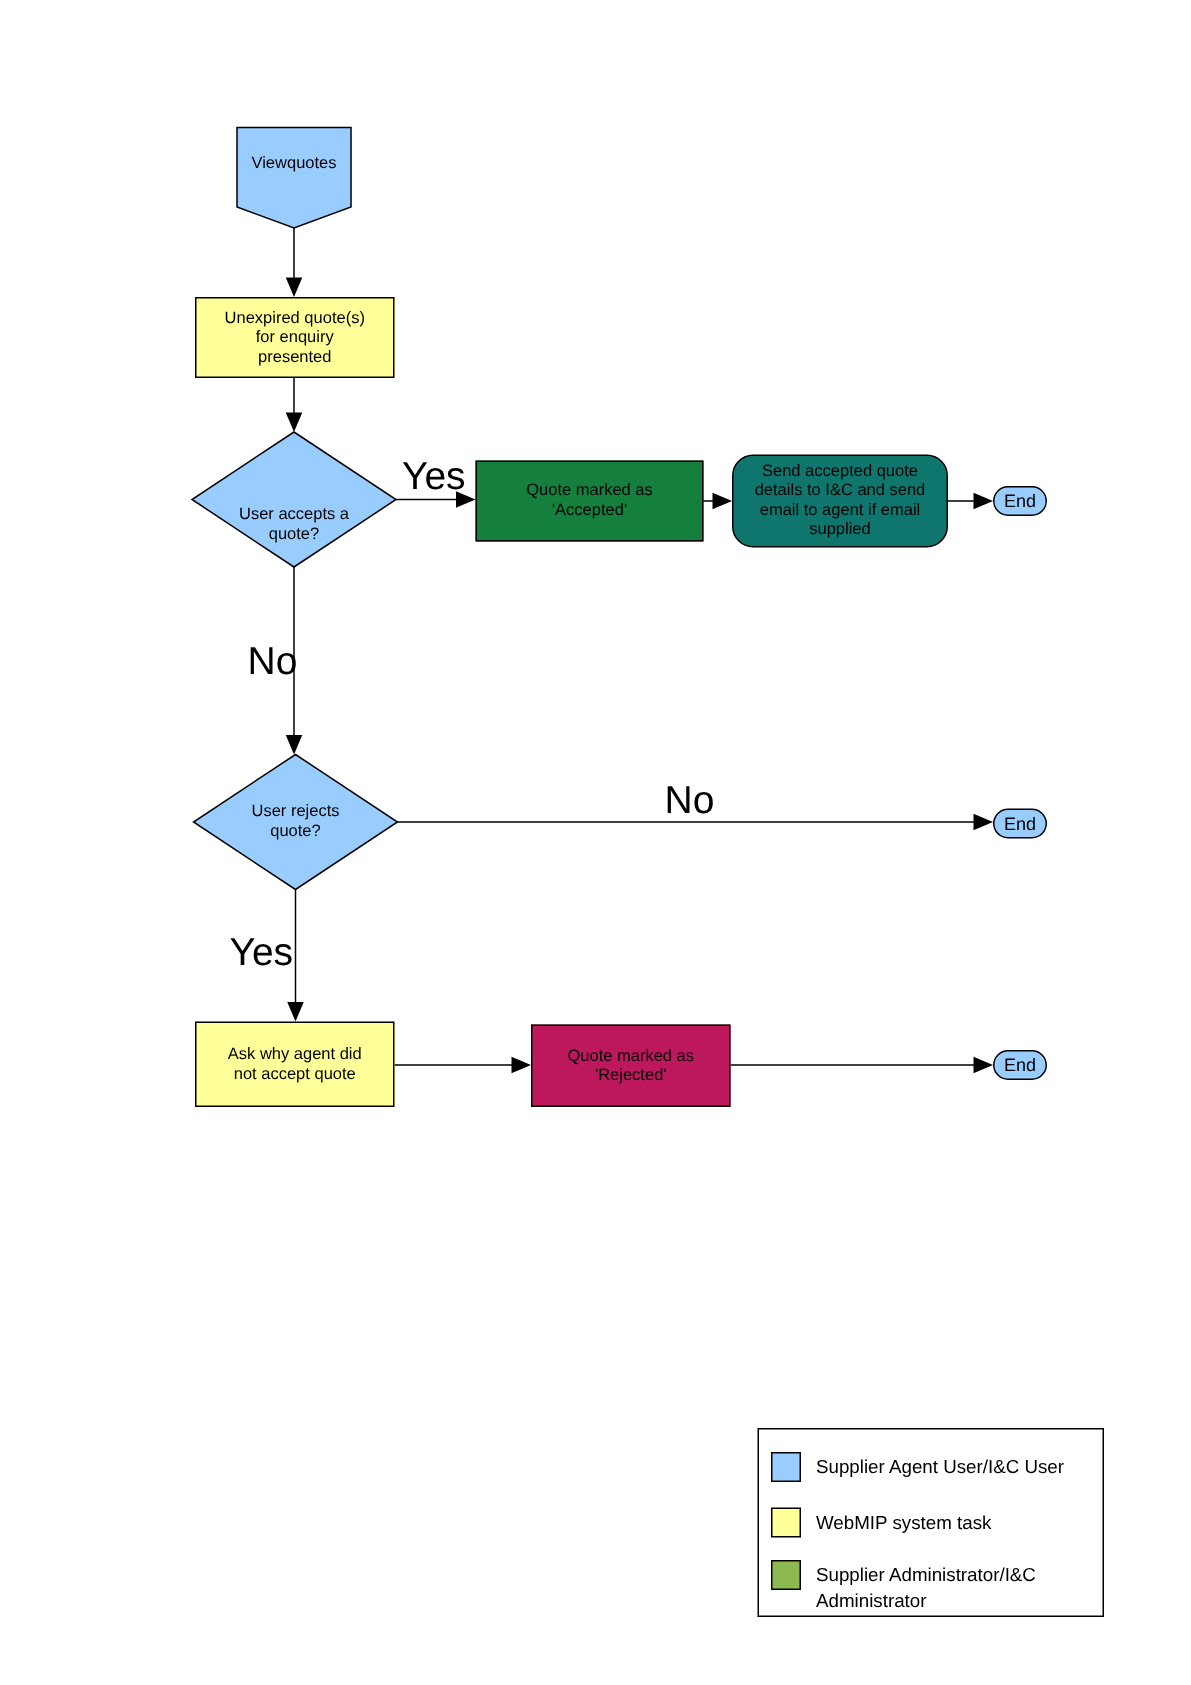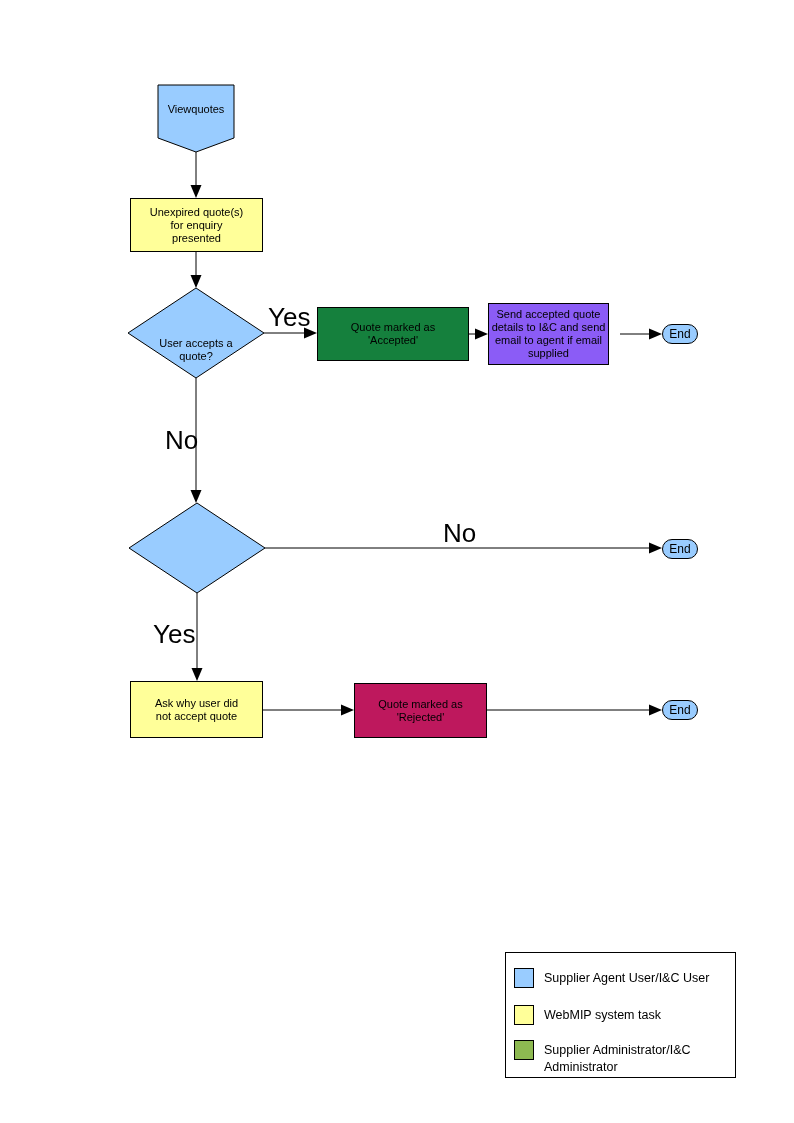--- a/index.html
+++ b/index.html
@@ -121,27 +121,28 @@
     <line x1="487" y1="710" x2="650" y2="710"></line>
     <polygon class="head" points="649,704.5 649,715.5 662,710"></polygon>
   </svg>
 
   <div class="free-label" style="left:146px; top:98px; width:100px; height:22px;">Viewquotes</div>
 
   <div class="node" style="left: 130px; top: 198px; width: 133px; height: 54px; background: rgb(255, 255, 153);">Unexpired quote(s) for enquiry presented</div>
 
   <div class="node" style="left: 317px; top: 307px; width: 152px; height: 54px; background: #15803d;">Quote  marked as 'Accepted'</div>
 
-  <div class="node" style="left: 488px; top: 303px; width: 121px; height: 62px; padding: 2px; background: #8b5cf6;">Send accepted quote details to I&amp;C and send email to agent if email supplied</div>
+  <div class="node" style="left: 488px; top: 303px; width: 144px; height: 62px; padding: 2px; background: #0f766e; border-radius: 14px;">Send accepted quote details to I&amp;C and send email to agent if email supplied</div>
 
-  <div class="node" style="left: 130px; top: 681px; width: 133px; height: 57px; background: rgb(255, 255, 153);">Ask why user did not accept quote</div>
+  <div class="node" style="left: 130px; top: 681px; width: 133px; height: 57px; background: rgb(255, 255, 153);">Ask why agent did not accept quote</div>
 
   <div class="node" style="left: 354px; top: 683px; width: 133px; height: 55px; background: #be185d;">Quote  marked as 'Rejected'</div>
 
   <div class="free-label" style="left:151px; top:330px; width:90px; height:40px;">User accepts a quote?</div>
+  <div class="free-label" style="left:152px; top:528px; width:90px; height:40px;">User rejects quote?</div>
 
   <div class="terminal" style="left: 662px; top: 324px; width: 36px; height: 20px; background: rgb(153, 204, 255);">End</div>
   <div class="terminal" style="left: 662px; top: 539px; width: 36px; height: 20px; background: rgb(153, 204, 255);">End</div>
   <div class="terminal" style="left: 662px; top: 700px; width: 36px; height: 20px; background: rgb(153, 204, 255);">End</div>
 
   <div class="edge-label" style="left:268px; top:303px;">Yes</div>
   <div class="edge-label" style="left:165px; top:426px;">No</div>
   <div class="edge-label" style="left:443px; top:519px;">No</div>
   <div class="edge-label" style="left:153px; top:620px;">Yes</div>
 

